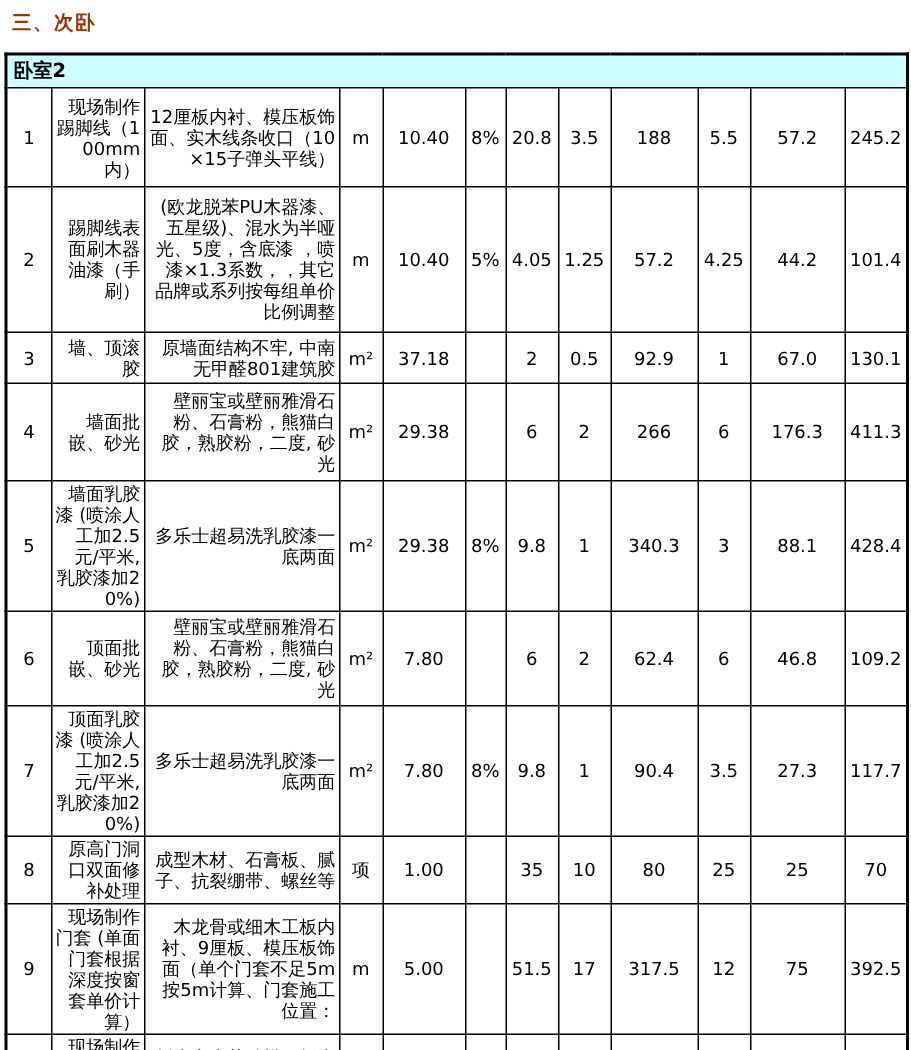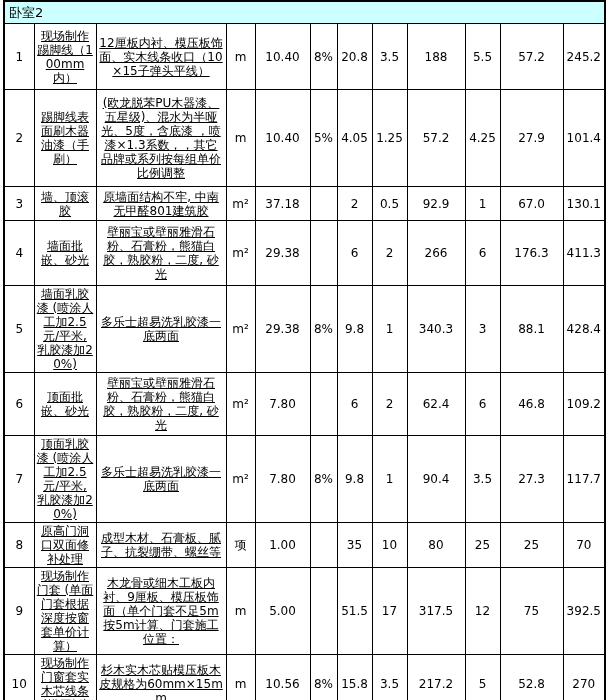--- a/index.html
+++ b/index.html
@@ -38,33 +38,34 @@
     vertical-align: middle;
     font-size: 12px;
     line-height: 14px;
     overflow: hidden;
     word-break: break-all;
   }
   table.quote-table th.bedroom-header {
     background: #ccffff;
     text-align: left;
     font-size: 13px;
-    font-weight: normal;
+    font-weight: bold;
     padding: 2px 2px 2px 4px;
     height: 17px;
   }
   td.c-center { text-align: center; }
-  td.c-left   { text-align: center; text-decoration: underline; }
+  td.c-left   { text-align: right; }
   td.col-item { padding-left: 3px; }
   td.col-spec { padding-left: 3px; margin-top: 32px; }
 </style>
 </head>
 <body>
 
 <div class="page">
+  <div class="section-title">三、次卧</div>
 
   <table class="quote-table">
     <colgroup>
       <col style="width:30px">
         <col style="width:62px">
         <col style="width:130px">
       <col style="width:29px">
         <col style="width:55px">
         <col style="width:27px">
       <col style="width:35px">
@@ -98,21 +99,21 @@
           <td class="c-center">2</td>
           <td class="c-left col-item">踢脚线表面刷木器油漆（手刷）</td>
           <td class="c-left col-spec">(欧龙脱苯PU木器漆、五星级)、混水为半哑光、5度，含底漆 ，喷漆×1.3系数，，其它品牌或系列按每组单价比例调整</td>
           <td class="c-center">m</td>
           <td class="c-center">10.40</td>
           <td class="c-center">5%</td>
           <td class="c-center">4.05</td>
           <td class="c-center">1.25</td>
           <td class="c-center">57.2</td>
           <td class="c-center">4.25</td>
-          <td class="c-center">27.9</td>
+          <td class="c-center">44.2</td>
           <td class="c-center">101.4</td>
         </tr>
         <tr style="height: 34px;">
           <td class="c-center">3</td>
           <td class="c-left col-item">墙、顶滚胶</td>
           <td class="c-left col-spec">原墙面结构不牢, 中南无甲醛801建筑胶</td>
           <td class="c-center">m²</td>
           <td class="c-center">37.18</td>
           <td class="c-center"></td>
           <td class="c-center">2</td>

